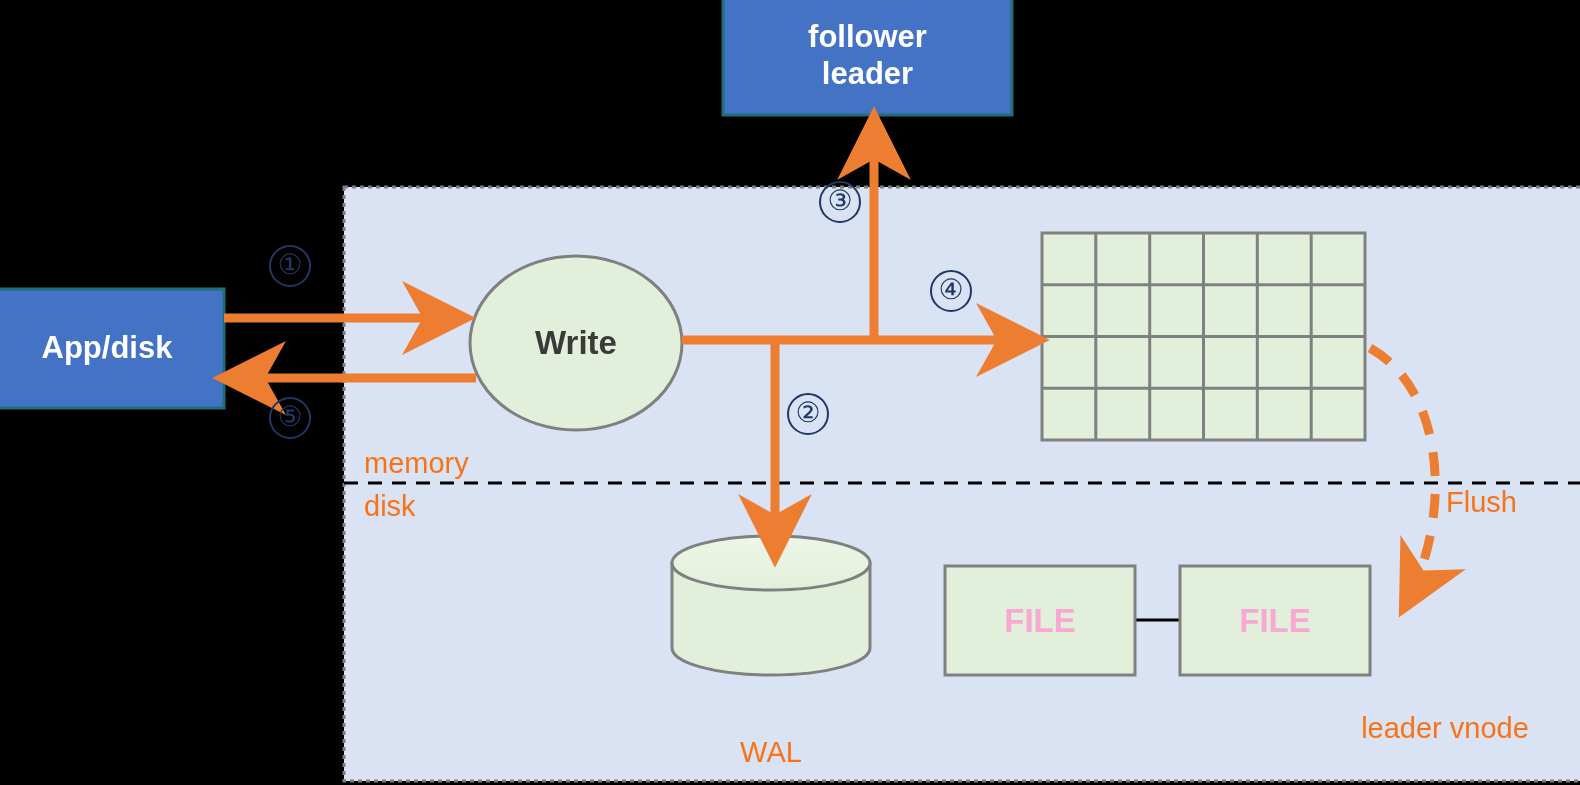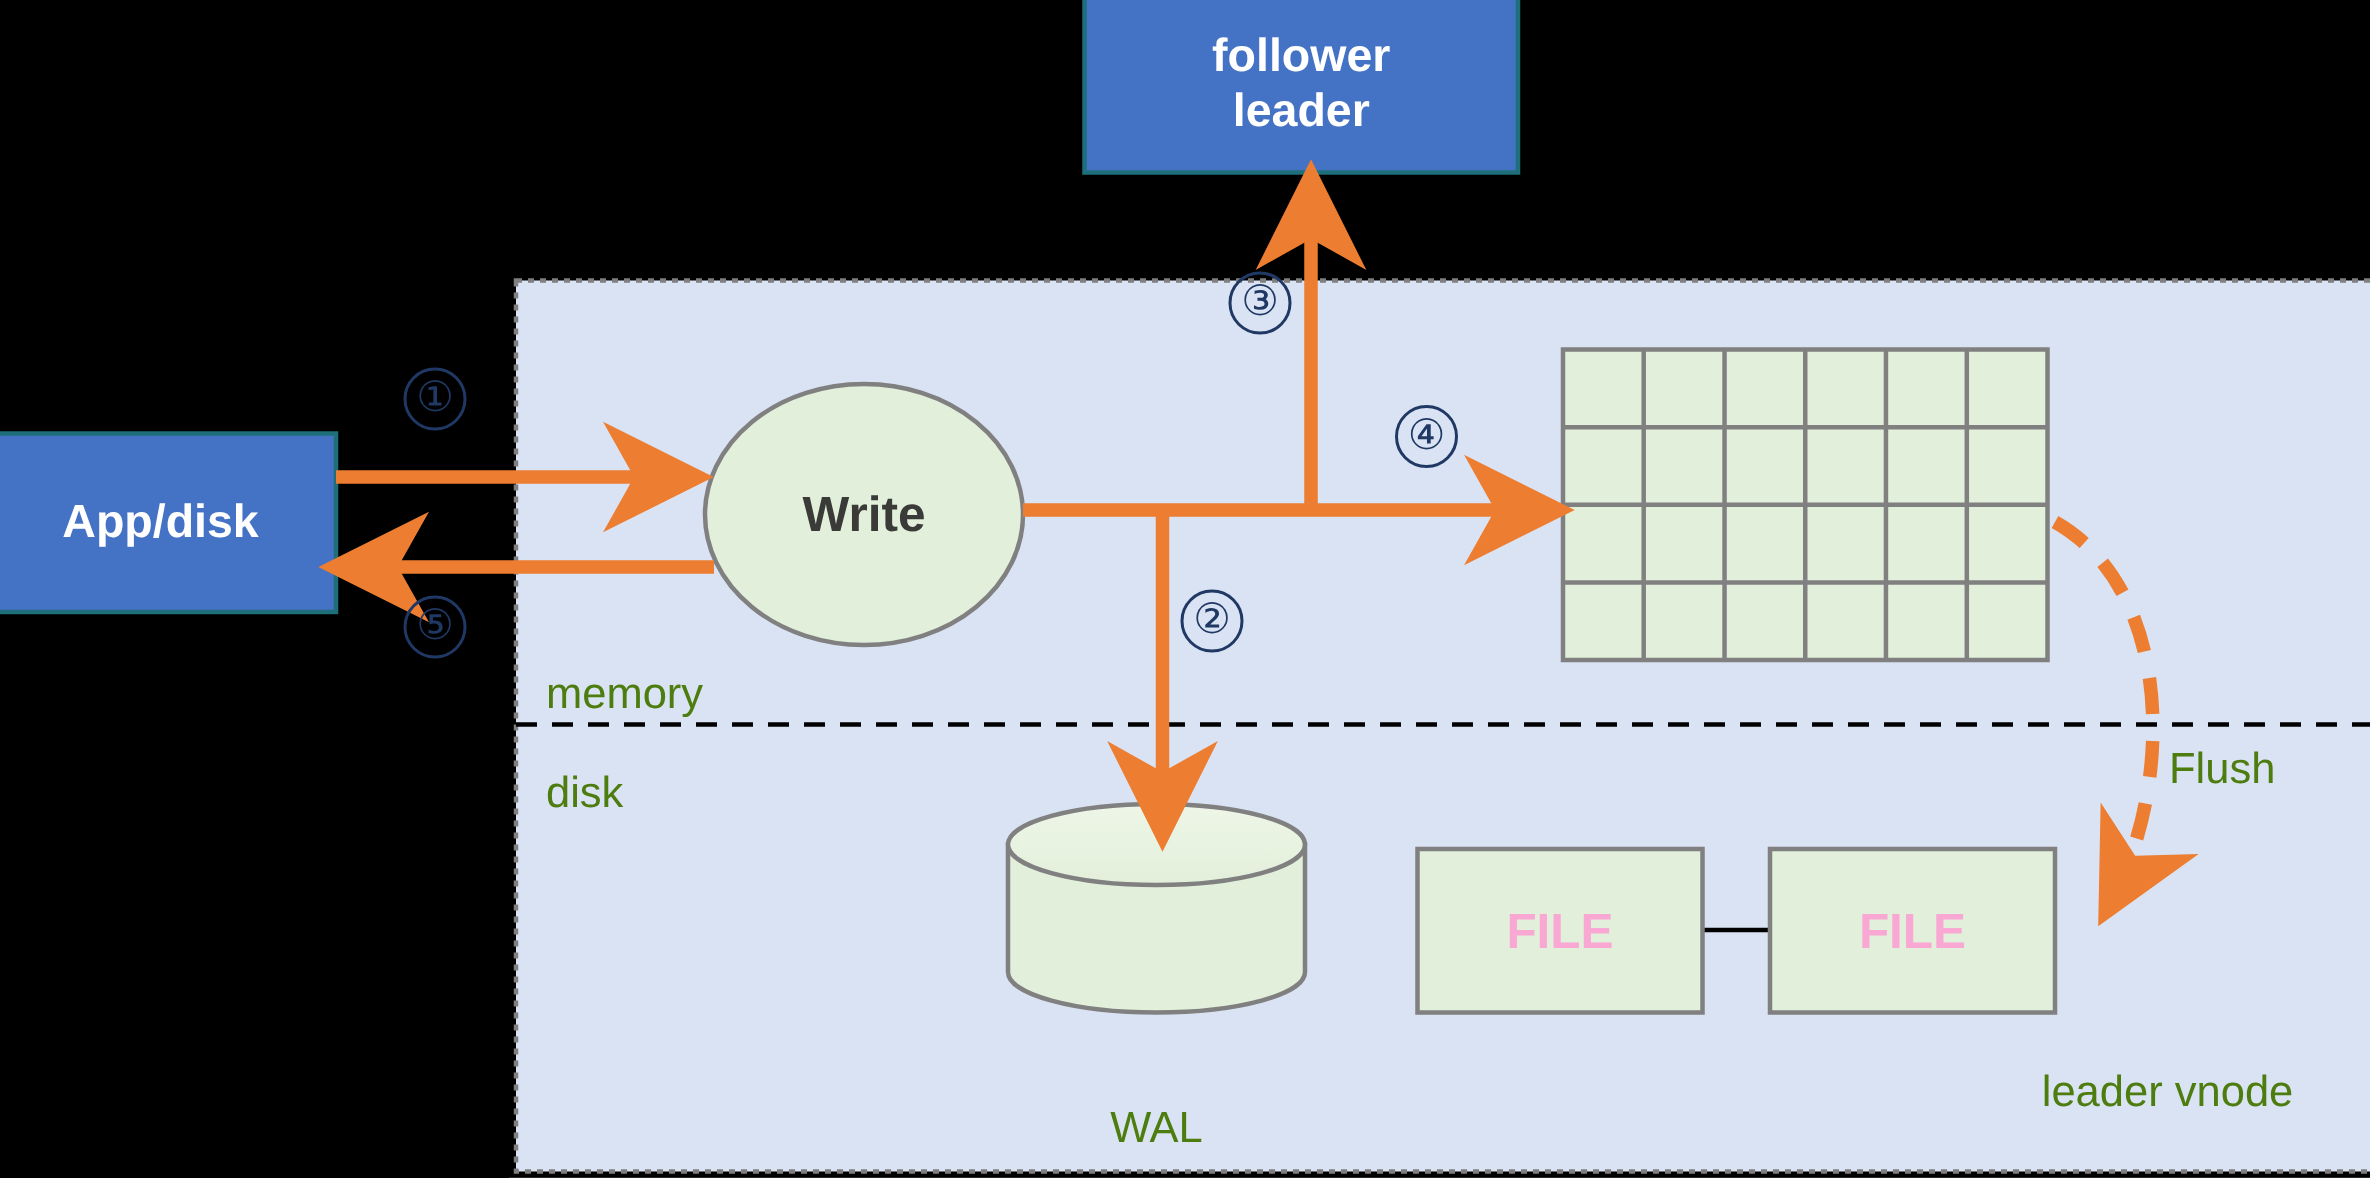--- a/index.html
+++ b/index.html
@@ -42,21 +42,21 @@
     font-weight: bold;
     font-size: 33px;
   }
   .ellipse-label {
     color: #3a3a38;
     font-weight: bold;
     font-size: 33px;
     align-items: center;
   }
   .plain-label {
-    color: #4d7c0f;
+    color: #f97316;
     font-size: 29px;
     font-weight: normal;
   }
   .step-badge {
     position: absolute;
     width: 42px;
     height: 42px;
     border-radius: 50%;
     border: 2px solid #1f3864;
     color: #1f3864;
@@ -152,25 +152,25 @@
   </div>
 
   <div class="node-label plain-label" style="left:671px; top:732px; width:200px; height:40px;">
     <span>WAL</span>
   </div>
 
   <div class="node-label plain-label" style="left:364px; top:444px; width:160px; height:38px; justify-content:flex-start;">
     <span>memory</span>
   </div>
 
-  <div class="node-label plain-label" style="left:364px; top:487px; width:160px; height:38px; justify-content:flex-start;margin-top:23px;">
+  <div class="node-label plain-label" style="left:364px; top:487px; width:160px; height:38px; justify-content:flex-start;">
     <span>disk</span>
   </div>
 
-  <div class="node-label plain-label" style="left:1446px; top:494px; width:130px; height:38px; justify-content:flex-start;">
+  <div class="node-label plain-label" style="left:1446px; top:483px; width:130px; height:38px; justify-content:flex-start;">
     <span>Flush</span>
   </div>
 
   <div class="node-label plain-label" style="left:1325px; top:708px; width:240px; height:40px; justify-content:center;">
     <span>leader vnode</span>
   </div>
 
   <div class="step-badge" style="left:269px; top:245px;">
     <span>①</span>
   </div>

